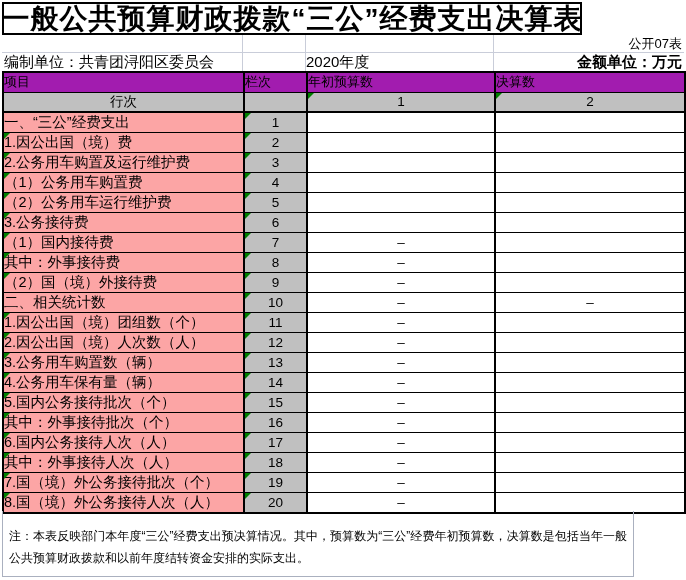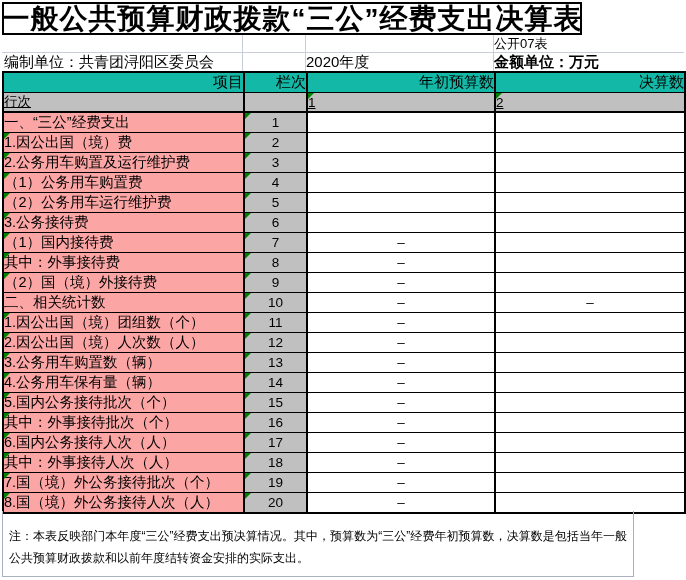--- a/index.html
+++ b/index.html
@@ -17,43 +17,43 @@
   
   .meta-grid {
     position:absolute; left:2px; top:35px; width:682px; height:36px;
     display:grid; grid-template-columns:241px 63px 188px 190px; grid-template-rows:18px 18px;
   }
   .meta-cell { box-sizing:border-box; font-size:13px; line-height:17px; white-space:nowrap; overflow:visible; }
   .gl-r { border-right:1px solid #c9cdd9; }
   .gl-b { border-bottom:1px solid #c9cdd9; }
   .m-left  { text-align:left; padding-left:2px; font-size:15px; }
   .m-center{ text-align:left; font-size:15px; }
-  .m-right { padding-right:2px; }
+  .m-right { text-align:right; padding-right:2px; }
   .m-right.big { font-size:15px;font-weight:bold; }
 
   
   table.fin {
     position:absolute; left:2px; top:71px; width:682px;
     border-collapse:collapse; table-layout:fixed;
   }
   table.fin { border:2px solid #000; }
   table.fin td, table.fin th {
     box-sizing:border-box; border:1px solid #000;
     padding:0; overflow:hidden; white-space:nowrap;
     font-weight:normal; position:relative;
   }
   table.fin col.c1 { width:241px; }
   table.fin col.c2 { width:63px;  }
   table.fin col.c3 { width:188px; }
   table.fin col.c4 { width:190px; }
   table.fin td.sep, table.fin th.sep { border-left:2px solid #000; }
   tr.hdr  { height:20px; }
-  tr.hdr th { background:#14b8a6; text-align:right; font-size:15px; }
+  tr.hdr th { background:#a21caf; text-align:left; font-size:13px; }
   tr.rownum { height:19px; }
-  tr.rownum td { background:#c0c0c0; text-align:left; font-size:13.5px; border-bottom:2px solid #000;text-decoration:underline; }
+  tr.rownum td { background:#c0c0c0; text-align:center; font-size:13.5px; border-bottom:2px solid #000; }
   tr.datarow { height:20px; }
   td.c-label { background:#fca5a5; text-align:left; font-size:14.5px; }
   td.c-no    { background:#c0c0c0; text-align:center; font-size:13.5px; }
   td.c-val   { background:#fff; text-align:center; font-size:13.5px; }
   .ind0 { padding-left:5px; }
   .ind1 { padding-left:19px; }
   .ind2 { padding-left:33px;margin-top:37px; }
   .ind3 { padding-left:75px; }
 
   

